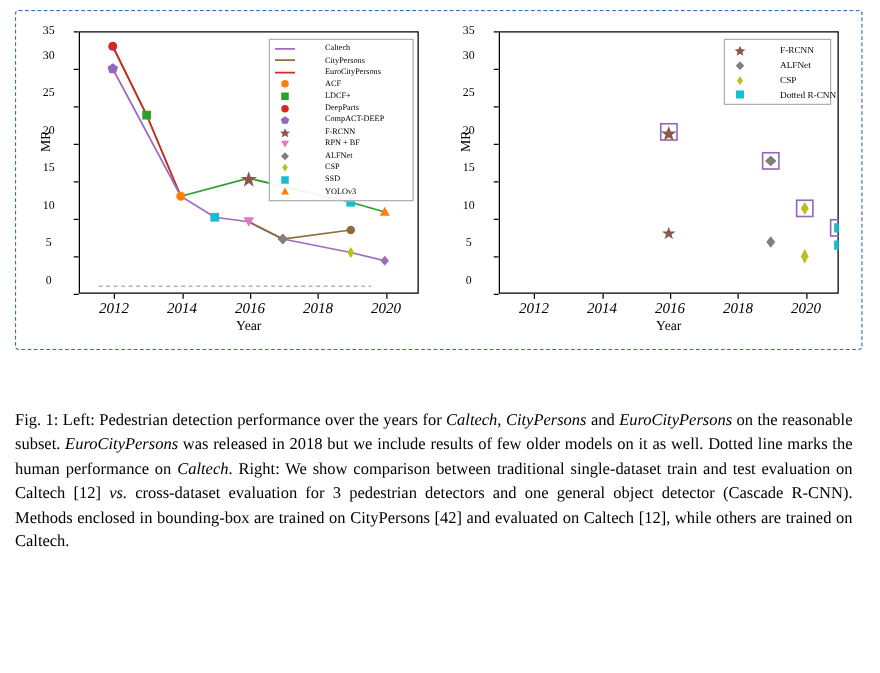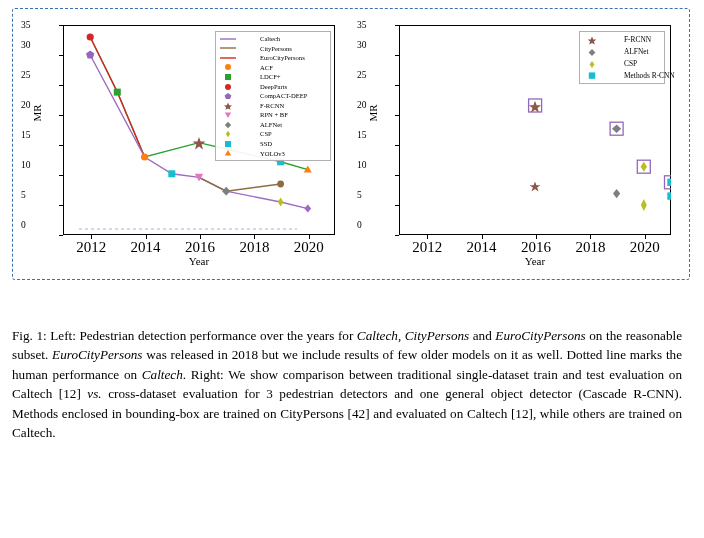--- a/index.html
+++ b/index.html
@@ -73,30 +73,31 @@
     position: absolute;
     left: 44px;
     width: 272px;
     top: 240px;
     text-align: center;
     font-size: 11px;
   }
   .ytick {
     position: absolute;
     width: 36px;
-    text-align: left;
+    text-align: center;
     font-size: 9.5px;
     left: 2px;
   }
   .xtick {
     position: absolute;
     width: 40px;
     text-align: center;
-    font-size: 15px;
+    font-size: 12px;
     top: 224px;
+    font-style: italic;
   }
   .tickmark-x {
     position: absolute;
     width: 1px;
     height: 4px;
     background: #000;
     top: 220px;
   }
   .tickmark-y {
     position: absolute;
@@ -422,21 +423,21 @@
               </svg>
           </span>
             <span class="legend-label">CSP</span>
         </div>
         <div class="legend-row">
           <span class="legend-sym">
             <svg width="18" height="9">
                 <rect x="5.8" y="1.4" width="6.4" height="6.4" fill="#17becf"></rect>
               </svg>
           </span>
-            <span class="legend-label">Methods R-CNN</span>
+            <span class="legend-label">Dotted R-CNN</span>
         </div>
       </div>
     </div>
   </div>
 
   <div class="caption">
     <span class="cap-label">Fig. 1:</span><span> Left: Pedestrian detection performance over the years for </span><span class="it">Caltech</span><span>, </span><span class="it">CityPersons</span><span> and </span><span class="it">EuroCityPersons</span><span> on the reasonable subset. </span><span class="it">EuroCityPersons</span><span> was released in 2018 but we include results of few older models on it as well. Dotted line marks the human performance on </span><span class="it">Caltech</span><span>. Right: We show comparison between traditional single-dataset train and test evaluation on Caltech [12] </span><span class="it">vs.</span><span> cross-dataset evaluation for 3 pedestrian detectors and one general object detector (Cascade R-CNN). Methods enclosed in bounding-box are trained on CityPersons [42] and evaluated on Caltech [12], while others are trained on Caltech.</span>
   </div>
 
 </div>

